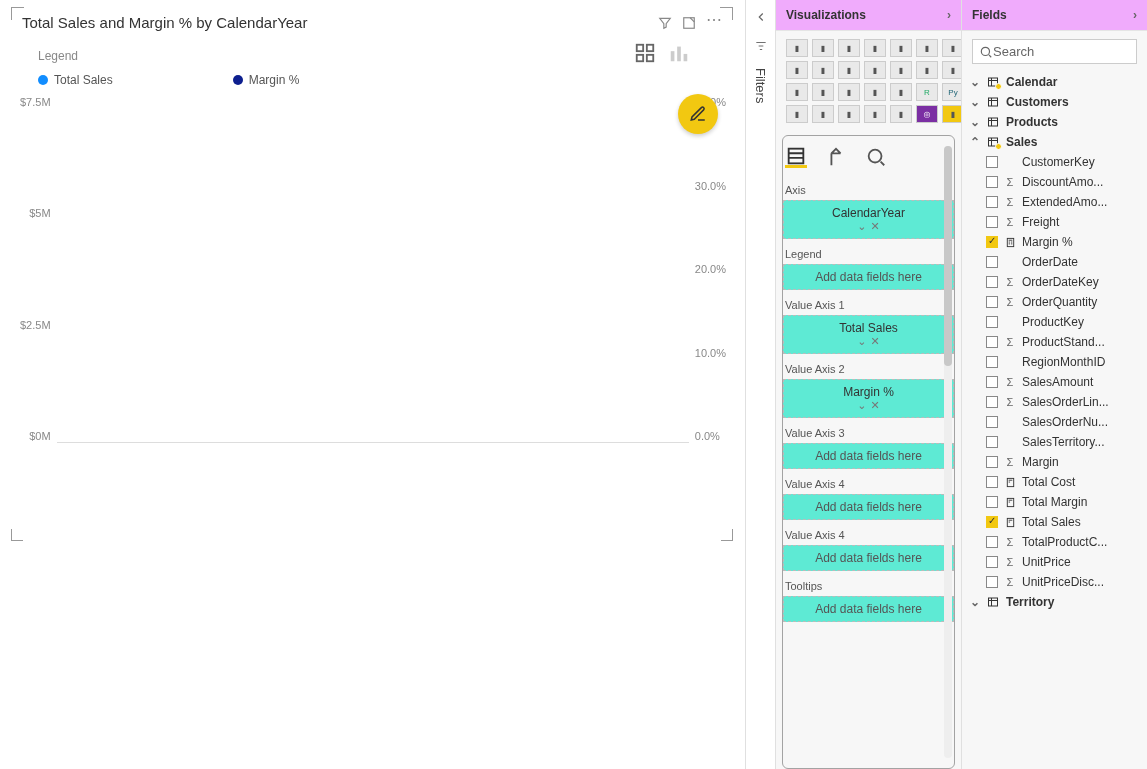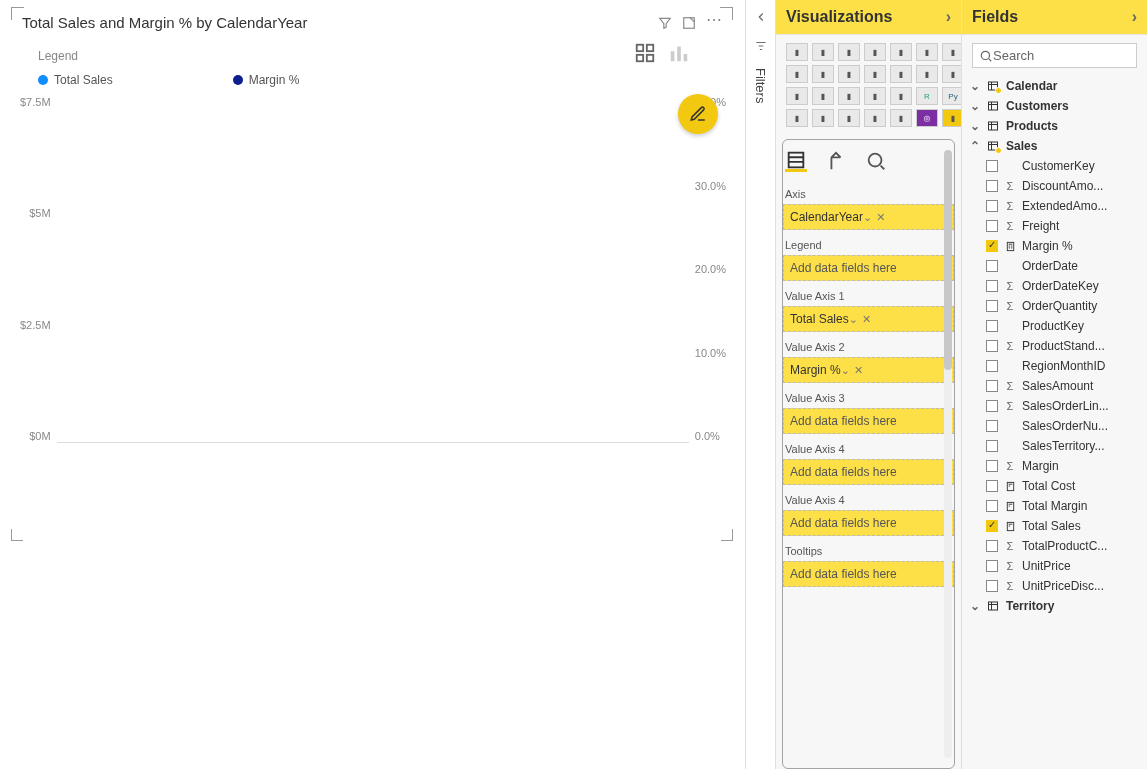--- a/index.html
+++ b/index.html
@@ -148,24 +148,24 @@
     border-left: 1px solid #e0e0e0;
     display: flex;
     flex-direction: column;
     background: #f7f7f7;
   }
   .panel-header {
     display: flex;
     align-items: center;
     justify-content: space-between;
     padding: 8px 10px;
-    font-size: 16px;
+    font-size: 12px;
     font-weight: 600;
     color: #333;
-    background: #fde047;
+    background: #f0abfc;
     border-bottom: 1px solid #e5e5e5;
   }
   .viz-grid {
     display: grid;
     grid-template-columns: repeat(7, 22px);
     gap: 4px;
     padding: 8px 10px;
   }
   .viz-grid .v {
     width: 22px; height: 18px;
@@ -198,28 +198,29 @@
   .format-tabs .tab.active {
     border-bottom: 3px solid #f2c811;
   }
   .well-label {
     font-size: 11px;
     color: #555;
     padding: 6px 2px 4px;
   }
   .well {
     border: 1px dashed #bbb;
-    background: #fde047;
+    background: #5eead4;
     padding: 5px 6px;
     font-size: 12px;
     color: #555;
     margin-bottom: 3px;
     display: flex;
-    justify-content: flex-start;
+    justify-content: center;
     align-items: center;
+    flex-direction: column;
   }
   .well.filled { color: #333; }
   .well .icons { display: flex; gap: 4px; color: #777; font-size: 11px; }
   .wells-scroller {
     position: absolute;
     right: 2px; top: 10px; bottom: 10px;
     width: 8px;
     background: #eee;
     border-radius: 4px;
   }

